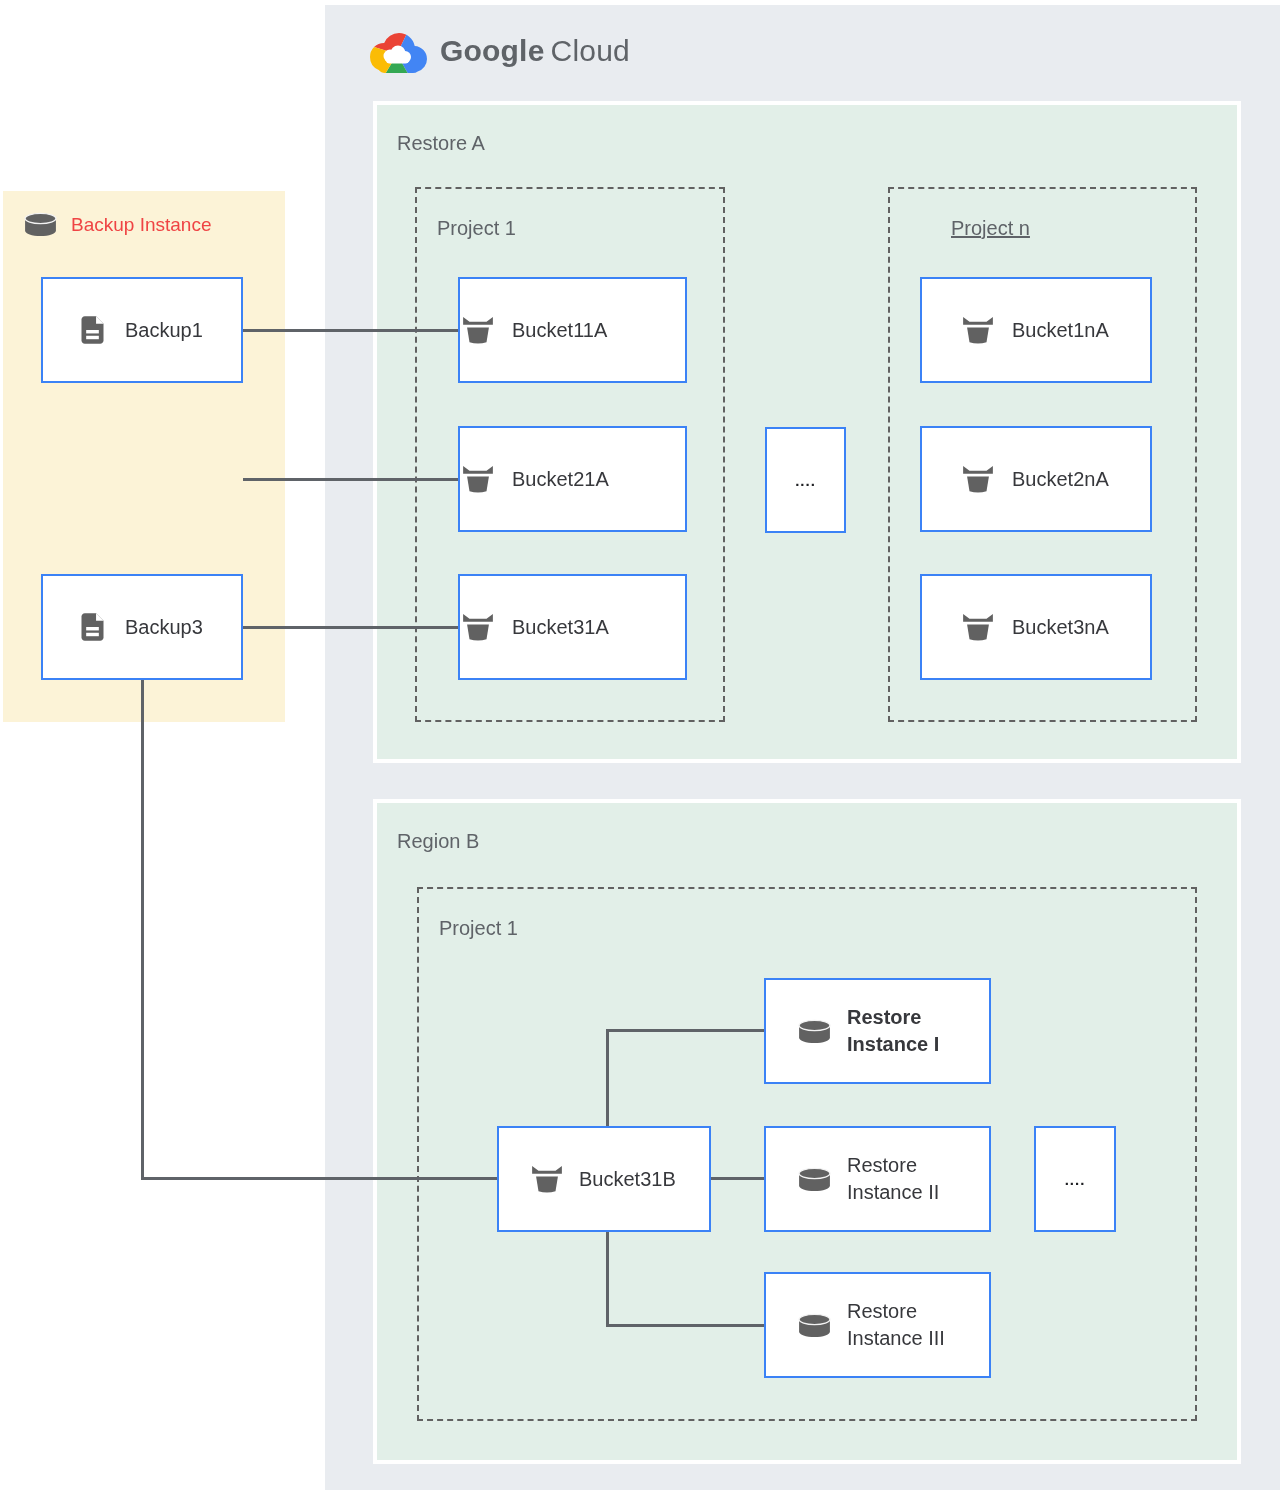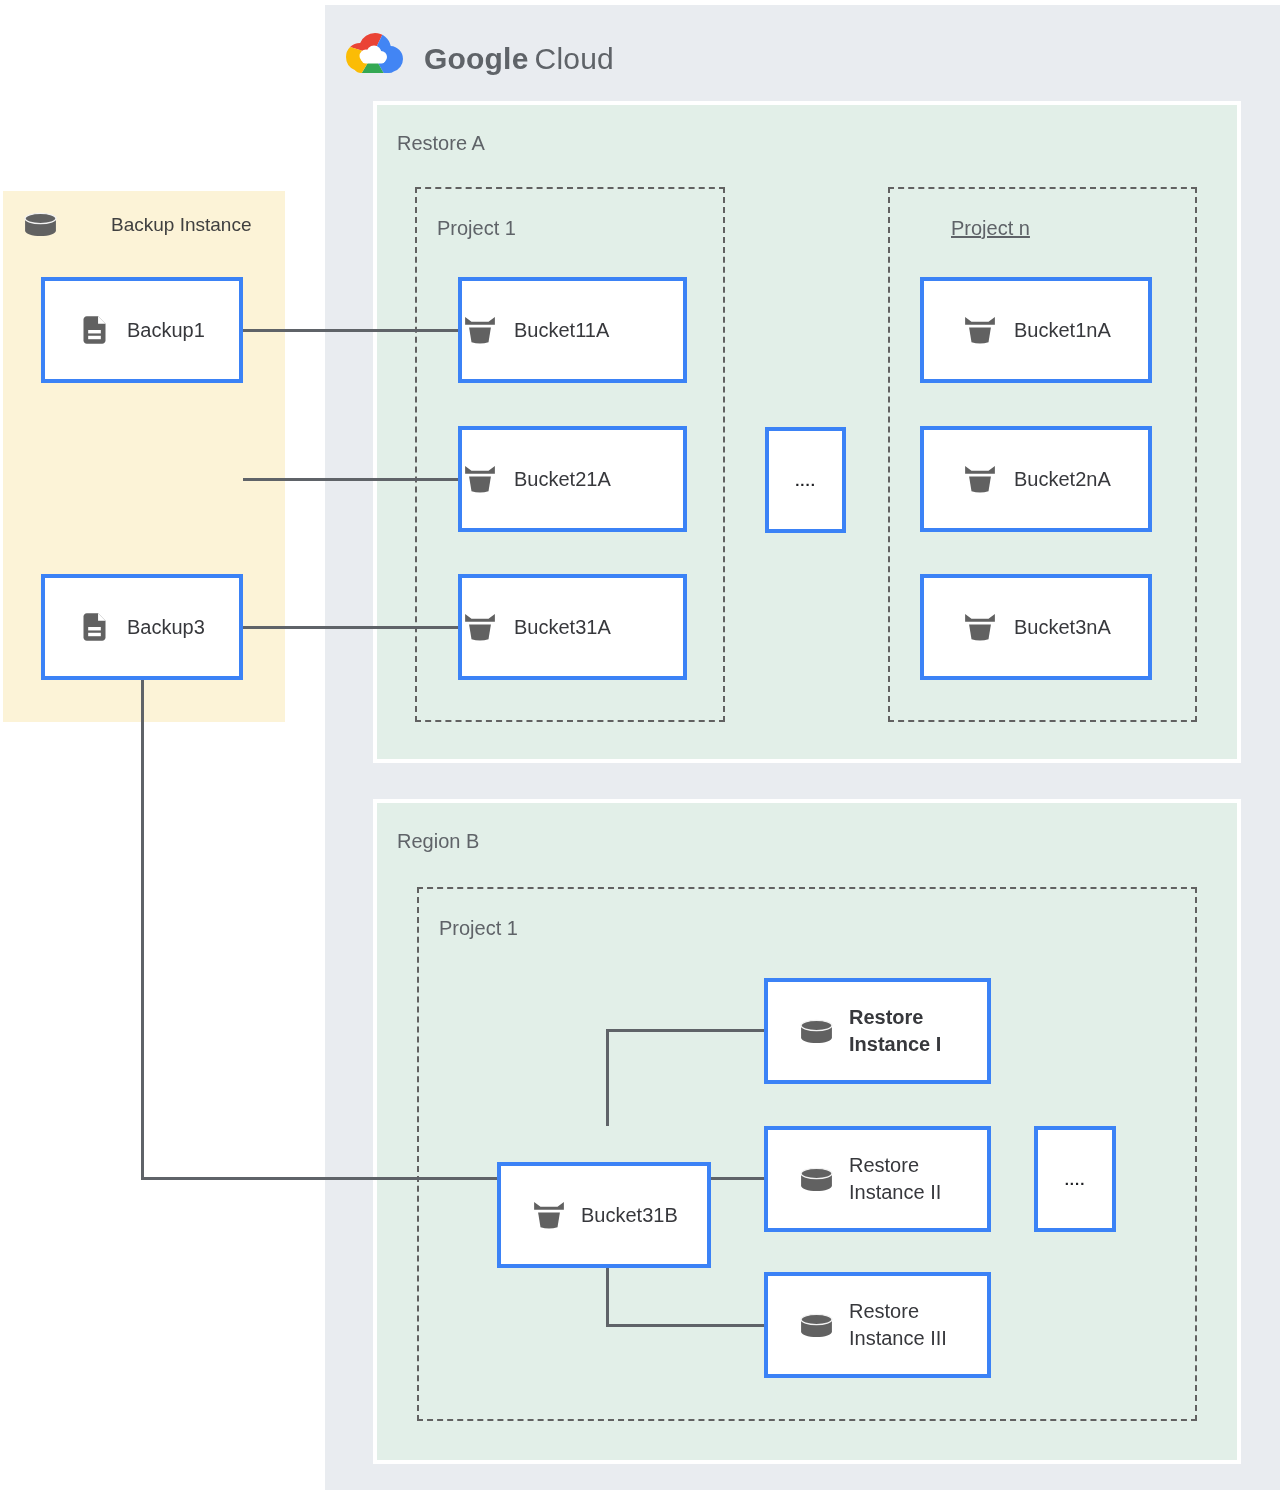--- a/index.html
+++ b/index.html
@@ -13,36 +13,36 @@
   .region      { position:absolute; background:#e2efe8; border:4px solid #ffffff; box-sizing:border-box; z-index:2; }
   .region-a    { left:373px; top:101px; width:868px; height:662px; }
   .region-b    { left:373px; top:799px; width:868px; height:665px; }
   .project     { position:absolute; border:2px dashed #616161; box-sizing:border-box; z-index:3; }
   .project-1a  { left:415px; top:187px; width:310px; height:535px; }
   .project-n   { left:888px; top:187px; width:309px; height:535px; }
   .project-1b  { left:417px; top:887px; width:780px; height:534px; }
   
   .zone-label  { position:absolute; font-size:20px; color:#5f6368; z-index:4; white-space:nowrap; }
   
-  .logo { position:absolute; left:340px; top:26px; display:flex; align-items:flex-end; gap:18px; z-index:4; }
+  .logo { position:absolute; left:364px; top:26px; display:flex; align-items:center; gap:10px; z-index:4; }
   .logo-text { font-size:30px; color:#5f6368; letter-spacing:0.2px; }
   .logo-text .g { font-weight:600; }
   .logo-text .c { font-weight:400; margin-left:6px; }
   
   .backup-title { position:absolute; left:22px; top:212px; display:flex; align-items:center; gap:12px; z-index:4; }
-  .backup-title .t { font-size:19px; color:#404040;margin-left:40px; }
-  
-  .box { position:absolute; background:#ffffff; border:4px solid #3b82f6; box-sizing:border-box;
+  .backup-title .t { font-size:19px; color:#ef4444; }
+  
+  .box { position:absolute; background:#ffffff; border:2px solid #3b82f6; box-sizing:border-box;
          display:flex; align-items:center; z-index:10; }
   .box .lbl { font-size:20px; color:#37383c; }
   .backup-box  { left:41px;  width:202px; height:106px; padding-left:33px; gap:16px; }
   .bucket-p1   { left:458px; width:229px; height:106px; gap:16px; }
   .bucket-pn   { left:920px; width:232px; height:106px; padding-left:38px; gap:16px; }
   .row1 { top:277px; } .row2 { top:426px; } .row3 { top:574px; }
-  .bucket-31b  { left:497px; top:1126px; width:214px; height:106px; padding-left:30px; gap:14px;margin-top:36px; }
+  .bucket-31b  { left:497px; top:1126px; width:214px; height:106px; padding-left:30px; gap:14px; }
   .restore-box { left:764px; width:227px; height:106px; padding-left:30px; gap:14px; }
   .restore-box .lbl { width:134px; line-height:27px; }
   .rrow1 { top:978px;font-weight:bold; } .rrow2 { top:1126px; } .rrow3 { top:1272px; }
   .dots-box { justify-content:center; font-size:15px; font-weight:700; color:#202124; letter-spacing:1px; }
   .dots-a { left:765px;  top:427px;  width:81px; height:106px; }
   .dots-b { left:1034px; top:1126px; width:82px; height:106px; }
   
   .line { position:absolute; background:#5f6368; z-index:6; }
   .icon { flex:0 0 auto; display:block; }
 </style>

